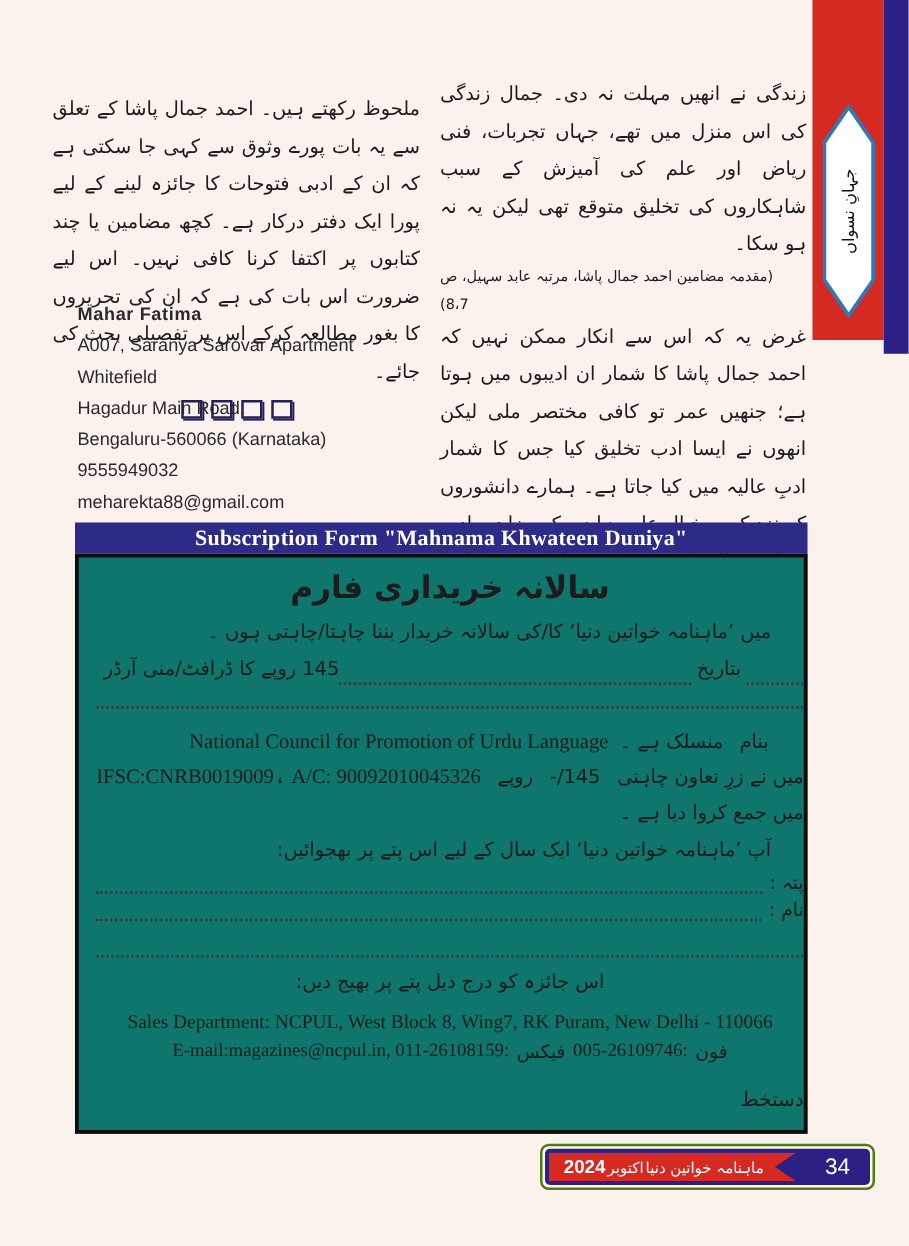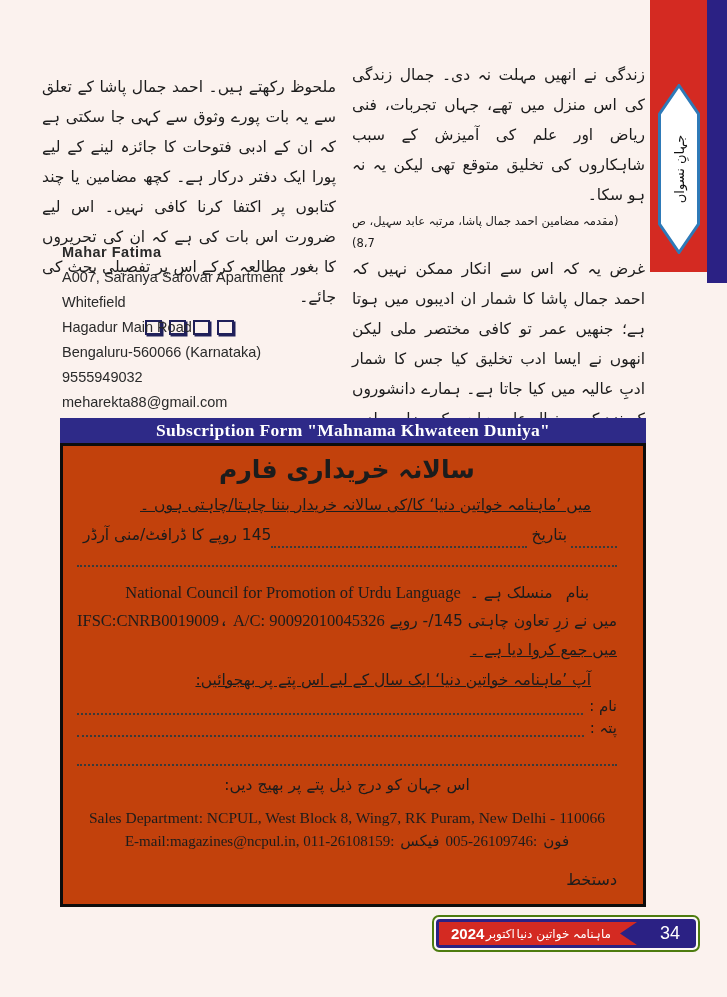--- a/index.html
+++ b/index.html
@@ -28,24 +28,24 @@
   #side-navy{position:absolute;left:707px;top:0;width:20px;height:283px;background:#2b2184;}
   #badge{position:absolute;left:8px;top:84px;width:42px;height:170px;}
   #badge svg{display:block;}
   #badge .blabel{position:absolute;inset:0;display:flex;align-items:center;justify-content:center;
     transform:rotate(-90deg);white-space:nowrap;font-size:13px;color:#111;}
   
   #form-header{position:absolute;left:60px;top:418px;width:586px;height:25px;
     background:#2e2a88;color:#fff;display:flex;align-items:center;justify-content:center;
     font-family:"Liberation Serif",serif;font-weight:bold;font-size:17.5px;letter-spacing:.3px;}
   #form-box{position:absolute;left:60px;top:443px;width:586px;height:464px;box-sizing:border-box;
-    background:#c2410c;border:3px solid #0d0d0d;padding:2px 26px 0 14px;}
+    background:#0f766e;border:3px solid #0d0d0d;padding:2px 0 0 14px;}
   .f-title{text-align:center;font-size:25px;font-weight:bold;margin-top:4px;line-height:36px;}
   .f-line{font-size:15.5px;line-height:26px;}
-  .r-align{text-align:right;text-decoration:underline;}
+  .r-align{text-align:right;}
   .leader{border-bottom:2.2px dotted #3a3a3a;height:15px;}
   .grow{flex:1 1 auto;}
   .row{display:flex;align-items:flex-end;}
   .serif{font-family:"Liberation Serif",serif;}
   .f-draft{margin-top:4px;}
   .f-draft .tail{width:46px;}
   .f-dotsrow{margin-top:2px;}
   .f-benaam{margin-top:16px;justify-content:flex-end;align-items:center;column-gap:9px;font-size:15.5px;}
   .f-benaam .lbl{margin-right:28px;margin-left:4px;}
   .f-benaam .org{font-size:16.5px;}
@@ -138,29 +138,29 @@
     <span>-/145</span>
     <span class="urdu">میں نے زرِ تعاون چاہتی</span>
   </div>
 
   <div class="f-line urdu r-align mt6">میں جمع کروا دیا ہے ۔</div>
 
   <div class="f-line urdu r-align indent-r mt4">آپ ’ماہنامہ خواتین دنیا‘ ایک سال کے لیے اس پتے پر بھجوائیں:</div>
 
   <div class="row f-fill">
     <span class="leader grow"></span>
-    <span class="lb urdu">نام :</span>
+    <span class="lb urdu">پتہ :</span>
   </div>
   <div class="row f-fill">
     <span class="leader grow"></span>
-    <span class="lb urdu">پتہ :</span>
+    <span class="lb urdu">نام :</span>
   </div>
   <div class="leader" style="margin-top:12px;"></div>
 
-  <div class="f-line urdu center mt6">اس جہان کو درج ذیل پتے پر بھیج دیں:</div>
+  <div class="f-line urdu center mt6">اس جائزہ کو درج ذیل پتے پر بھیج دیں:</div>
 
   <div class="f-sales serif center">Sales Department: NCPUL, West Block 8, Wing7, RK Puram, New Delhi - 110066</div>
 
   <div class="row f-mail">
     <span class="serif">E-mail:magazines@ncpul.in, 011-26108159:</span>
     <span class="urdu">فیکس</span>
     <span class="serif">005-26109746:</span>
     <span class="urdu">فون</span>
   </div>
 

